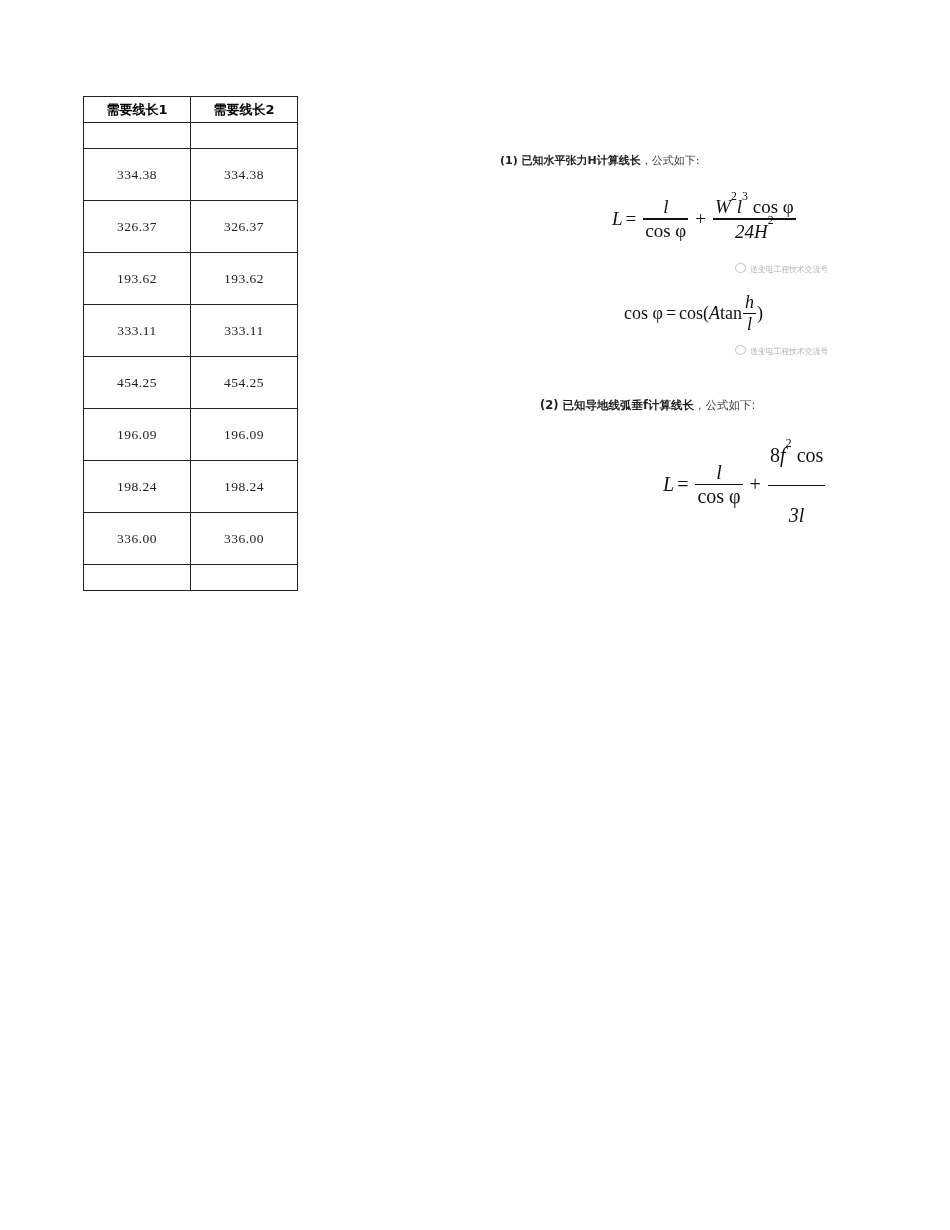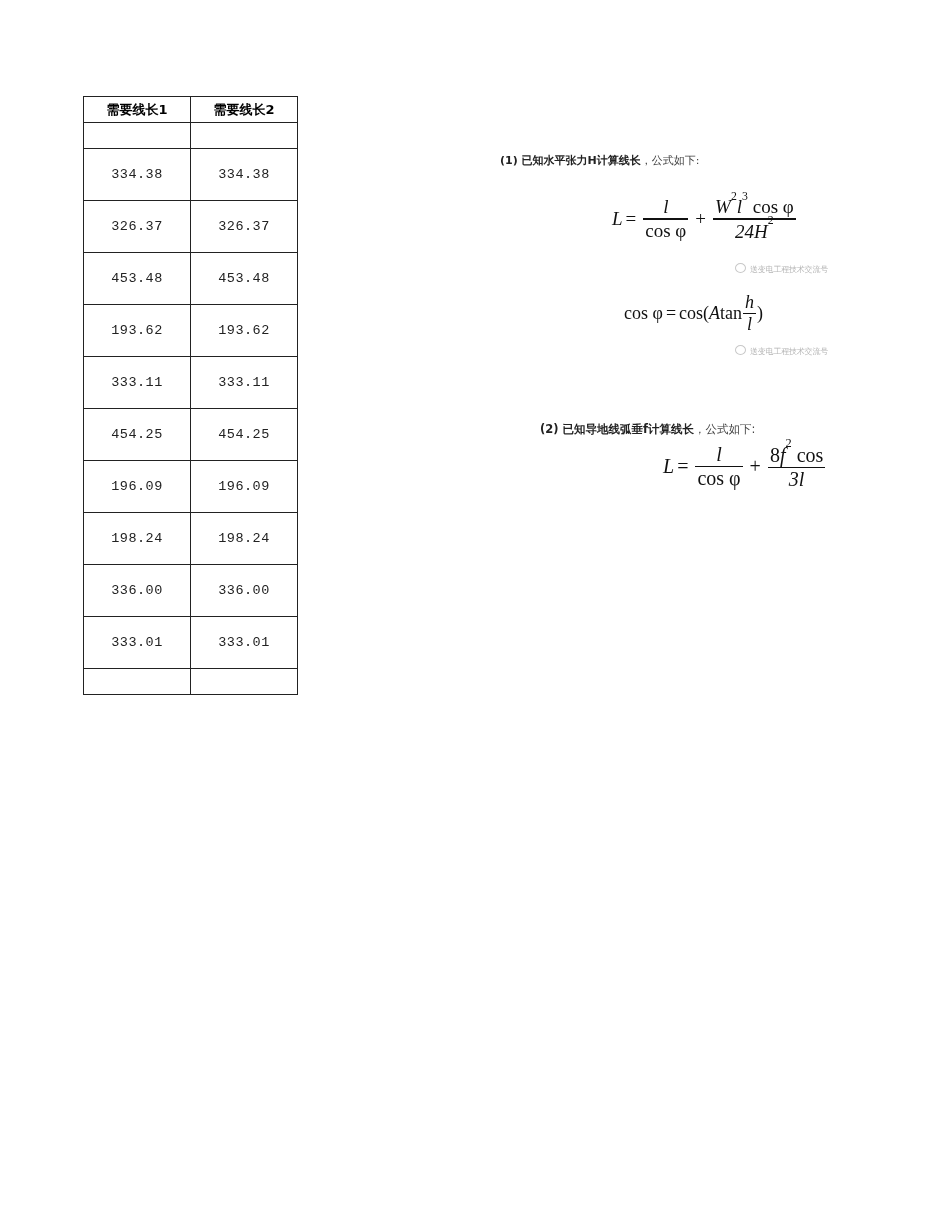--- a/index.html
+++ b/index.html
@@ -35,21 +35,21 @@
       font-family: "DejaVu Sans", sans-serif;
       font-weight: bold;
       font-size: 13px;
       letter-spacing: 0px;
     }
     .sheet-table tr.blank-top td {
       height: 25px;
     }
     .sheet-table tr.data td {
       height: 51px;
-      font-family: Liberation Mono, monospace;
+      font-family: Liberation Serif, serif;
       font-size: 13.5px;
       color: #222;
       letter-spacing: 0.5px;
     }
     .sheet-table tr.blank-bot td {
       height: 25px;
     }
     .sheet-table {
       border: 1.5px solid #111;
     }
@@ -142,24 +142,20 @@
     </tr>
     <tr class="data">
       <td>334.38</td>
       <td>334.38</td>
     </tr>
     <tr class="data">
       <td>326.37</td>
       <td>326.37</td>
     </tr>
     <tr class="data">
-      <td>453.48</td>
-      <td>453.48</td>
-    </tr>
-    <tr class="data">
       <td>193.62</td>
       <td>193.62</td>
     </tr>
     <tr class="data">
       <td>333.11</td>
       <td>333.11</td>
     </tr>
     <tr class="data">
       <td>454.25</td>
       <td>454.25</td>
@@ -168,24 +164,20 @@
       <td>196.09</td>
       <td>196.09</td>
     </tr>
     <tr class="data">
       <td>198.24</td>
       <td>198.24</td>
     </tr>
     <tr class="data">
       <td>336.00</td>
       <td>336.00</td>
-    </tr>
-    <tr class="data">
-      <td>333.01</td>
-      <td>333.01</td>
     </tr>
     <tr class="blank-bot">
       <td></td>
       <td></td>
     </tr>
   </tbody>
 </table>
 
 <div class="formula-area">
 
@@ -228,34 +220,34 @@
       <span class="bar"></span>
       <i class="den">l</i>
     </span>
     <span>)</span>
   </div>
 
   <div class="watermark" style="left:735px; top:345px;">
     <span class="wm-icon"></span><span>送变电工程技术交流号</span>
   </div>
 
-  <div class="caption" style="left:540px; top:422px; font-size:11.5px;">
+  <div class="caption" style="left:540px; top:398px; font-size:11.5px;">
     <b>(2) 已知导地线弧垂f计算线长</b><span class="normal">，公式如下:</span>
   </div>
 
   <div class="math" style="left:663px; top:443px; font-size:20px;">
     <i>L</i>
     <span class="op">=</span>
     <span class="frac">
       <i class="num">l</i>
       <span class="bar"></span>
       <span class="den">cos φ</span>
     </span>
     <span class="op">+</span>
-    <span class="frac" style="margin-right:16px;">
+    <span class="frac" style="margin-right:16px;gap:18px;">
       <span class="num">
         <span>8</span><i>f</i><span class="sup">2</span><span> cos</span>
       </span>
       <span class="bar"></span>
       <i class="den">3l</i>
     </span>
   </div>
 
 </div>
 

